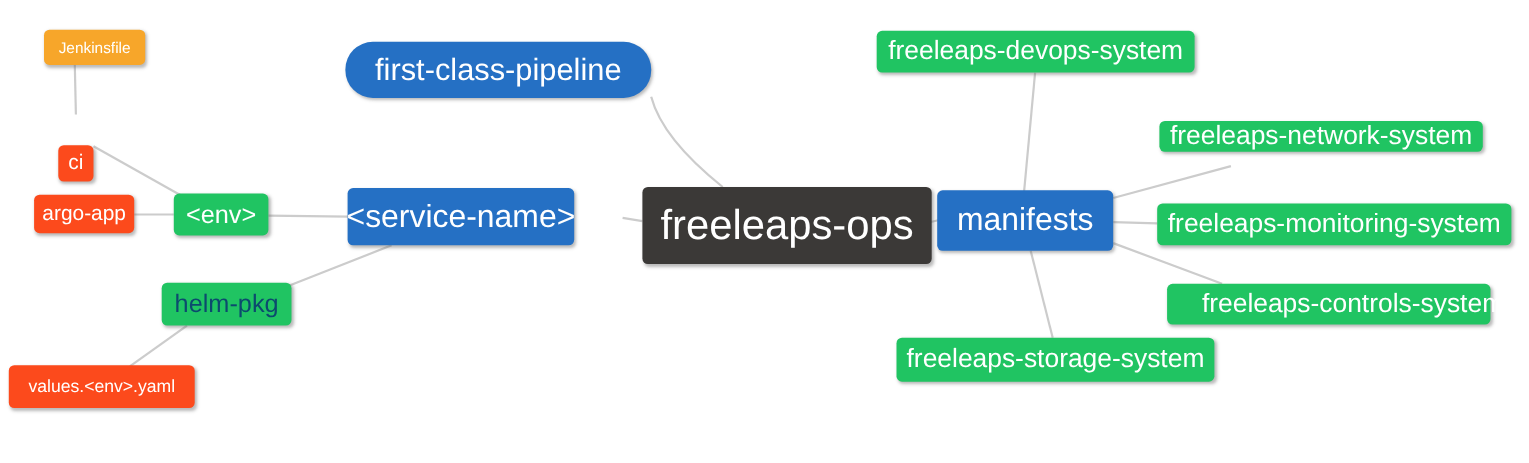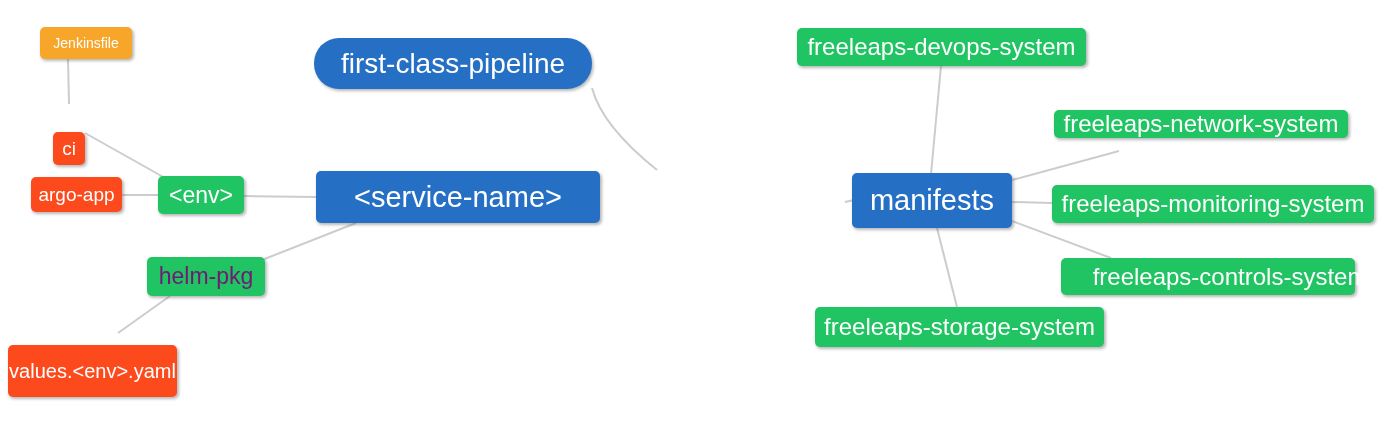--- a/index.html
+++ b/index.html
@@ -47,27 +47,28 @@
       <path d="M 566 198 L 584 201" fill="none" stroke="#cccccc" stroke-width="2"></path>
       <path d="M 592 88 Q 602 126 657 170" fill="none" stroke="#cccccc" stroke-width="2"></path>
       <path d="M 845 202 L 854 200" fill="none" stroke="#cccccc" stroke-width="2"></path>
       <path d="M 941 66 L 931 174" fill="none" stroke="#cccccc" stroke-width="2"></path>
       <path d="M 1012 180 L 1119 151" fill="none" stroke="#cccccc" stroke-width="2"></path>
       <path d="M 1012 202 L 1052 203" fill="none" stroke="#cccccc" stroke-width="2"></path>
       <path d="M 1012 221 L 1111 258" fill="none" stroke="#cccccc" stroke-width="2"></path>
       <path d="M 937 228 L 957 307" fill="none" stroke="#cccccc" stroke-width="2"></path>
     </svg>
 
+<div class="node" style="left: 584px; top: 170px; width: 263px; height: 70px; font-size: 38px; background: rgb(59, 57, 55); color: rgb(255, 255, 255);">freeleaps-ops</div>
     <div class="node" style="left: 314px; top: 38px; width: 278px; height: 51px; font-size: 28px; background: rgb(37, 112, 196); color: rgb(255, 255, 255); border-radius: 25px;">first-class-pipeline</div>
-    <div class="node" style="left: 316px; top: 171px; width: 284px; height: 52px; font-size: 29px; background: rgb(37, 112, 196); color: rgb(255, 255, 255);">&lt;service-name&gt;</div>
+    <div class="node" style="left: 316px; top: 171px; width: 206px; height: 52px; font-size: 29px; background: rgb(37, 112, 196); color: rgb(255, 255, 255);">&lt;service-name&gt;</div>
     <div class="node" style="left: 852px; top: 173px; width: 160px; height: 55px; font-size: 29px; background: rgb(37, 112, 196); color: rgb(255, 255, 255);">manifests</div>
     <div class="node" style="left: 158px; top: 176px; width: 86px; height: 38px; font-size: 23px; background: rgb(32, 196, 98); color: rgb(255, 255, 255);">&lt;env&gt;</div>
-    <div class="node" style="left: 147px; top: 257px; width: 118px; height: 39px; font-size: 23px; background: rgb(32, 196, 98); color: #701a75;">helm-pkg</div>
+    <div class="node" style="left: 147px; top: 257px; width: 118px; height: 39px; font-size: 23px; background: rgb(32, 196, 98); color: #0c4a6e;">helm-pkg</div>
     <div class="node" style="left: 797px; top: 28px; width: 289px; height: 38px; font-size: 24px; background: rgb(32, 196, 98); color: rgb(255, 255, 255);">freeleaps-devops-system</div>
     <div class="node" style="left: 1054px; top: 110px; width: 294px; height: 28px; font-size: 24px; background: rgb(32, 196, 98); color: rgb(255, 255, 255);">freeleaps-network-system</div>
     <div class="node" style="left: 1052px; top: 185px; width: 322px; height: 38px; font-size: 24px; background: rgb(32, 196, 98); color: rgb(255, 255, 255);">freeleaps-monitoring-system</div>
     <div class="node" style="left: 1061px; top: 258px; width: 294px; height: 37px; font-size: 24px; background: rgb(32, 196, 98); color: rgb(255, 255, 255); padding-left: 44px;">freeleaps-controls-system</div>
     <div class="node" style="left: 815px; top: 307px; width: 289px; height: 40px; font-size: 24px; background: rgb(32, 196, 98); color: rgb(255, 255, 255);">freeleaps-storage-system</div>
     <div class="node" style="left: 53px; top: 104px; width: 32px; height: 33px; font-size: 19px; background: rgb(252, 74, 28); color: rgb(255, 255, 255); margin-top: 28px;">ci</div>
     <div class="node" style="left: 31px; top: 177px; width: 91px; height: 35px; font-size: 19px; background: rgb(252, 74, 28); color: rgb(255, 255, 255);">argo-app</div>
-    <div class="node" style="left: 8px; top: 345px; width: 169px; height: 52px; font-size: 20px; background: rgb(252, 74, 28); color: rgb(255, 255, 255);">values.&lt;env&gt;.yaml</div>
+    <div class="node" style="left: 8px; top: 332px; width: 169px; height: 39px; font-size: 16px; background: rgb(252, 74, 28); color: rgb(255, 255, 255);">values.&lt;env&gt;.yaml</div>
     <div class="node" style="left: 22px; top: 27px; width: 92px; height: 32px; font-size: 14px; background: rgb(247, 166, 42); color: rgb(255, 255, 255); margin-left: 18px;">Jenkinsfile</div>
   </div>
 
 </body></html>

